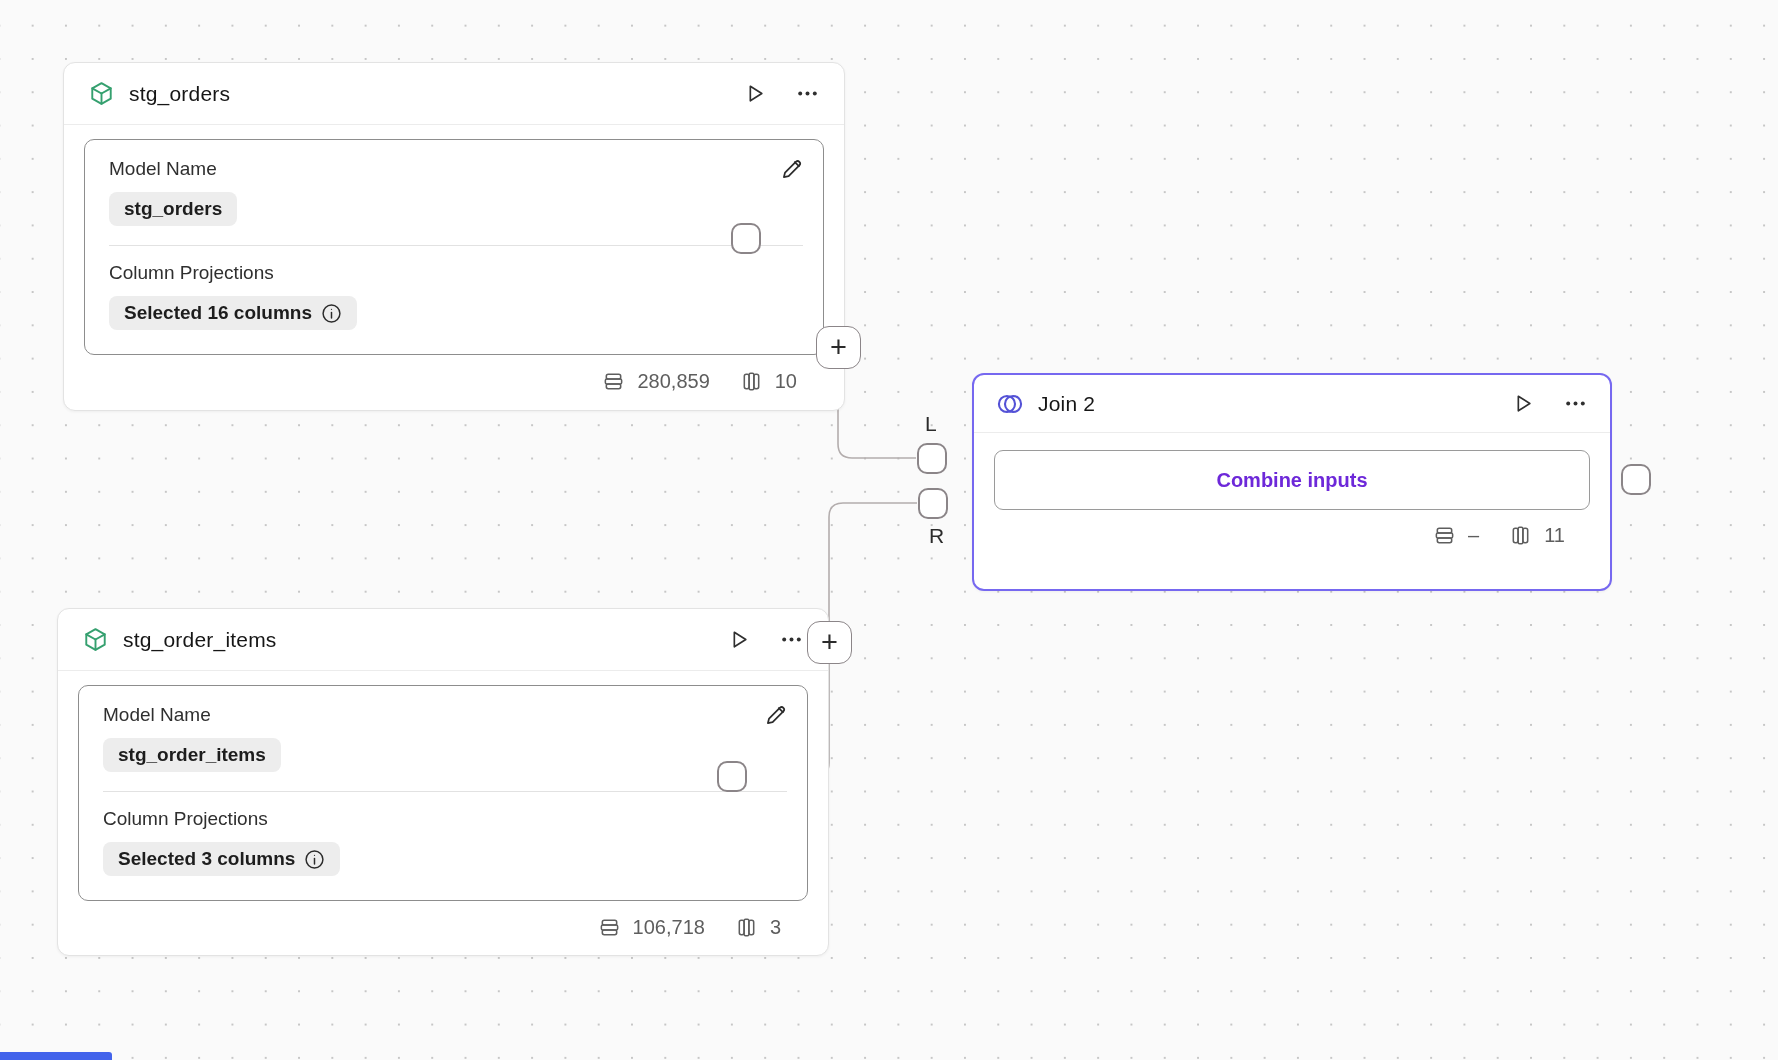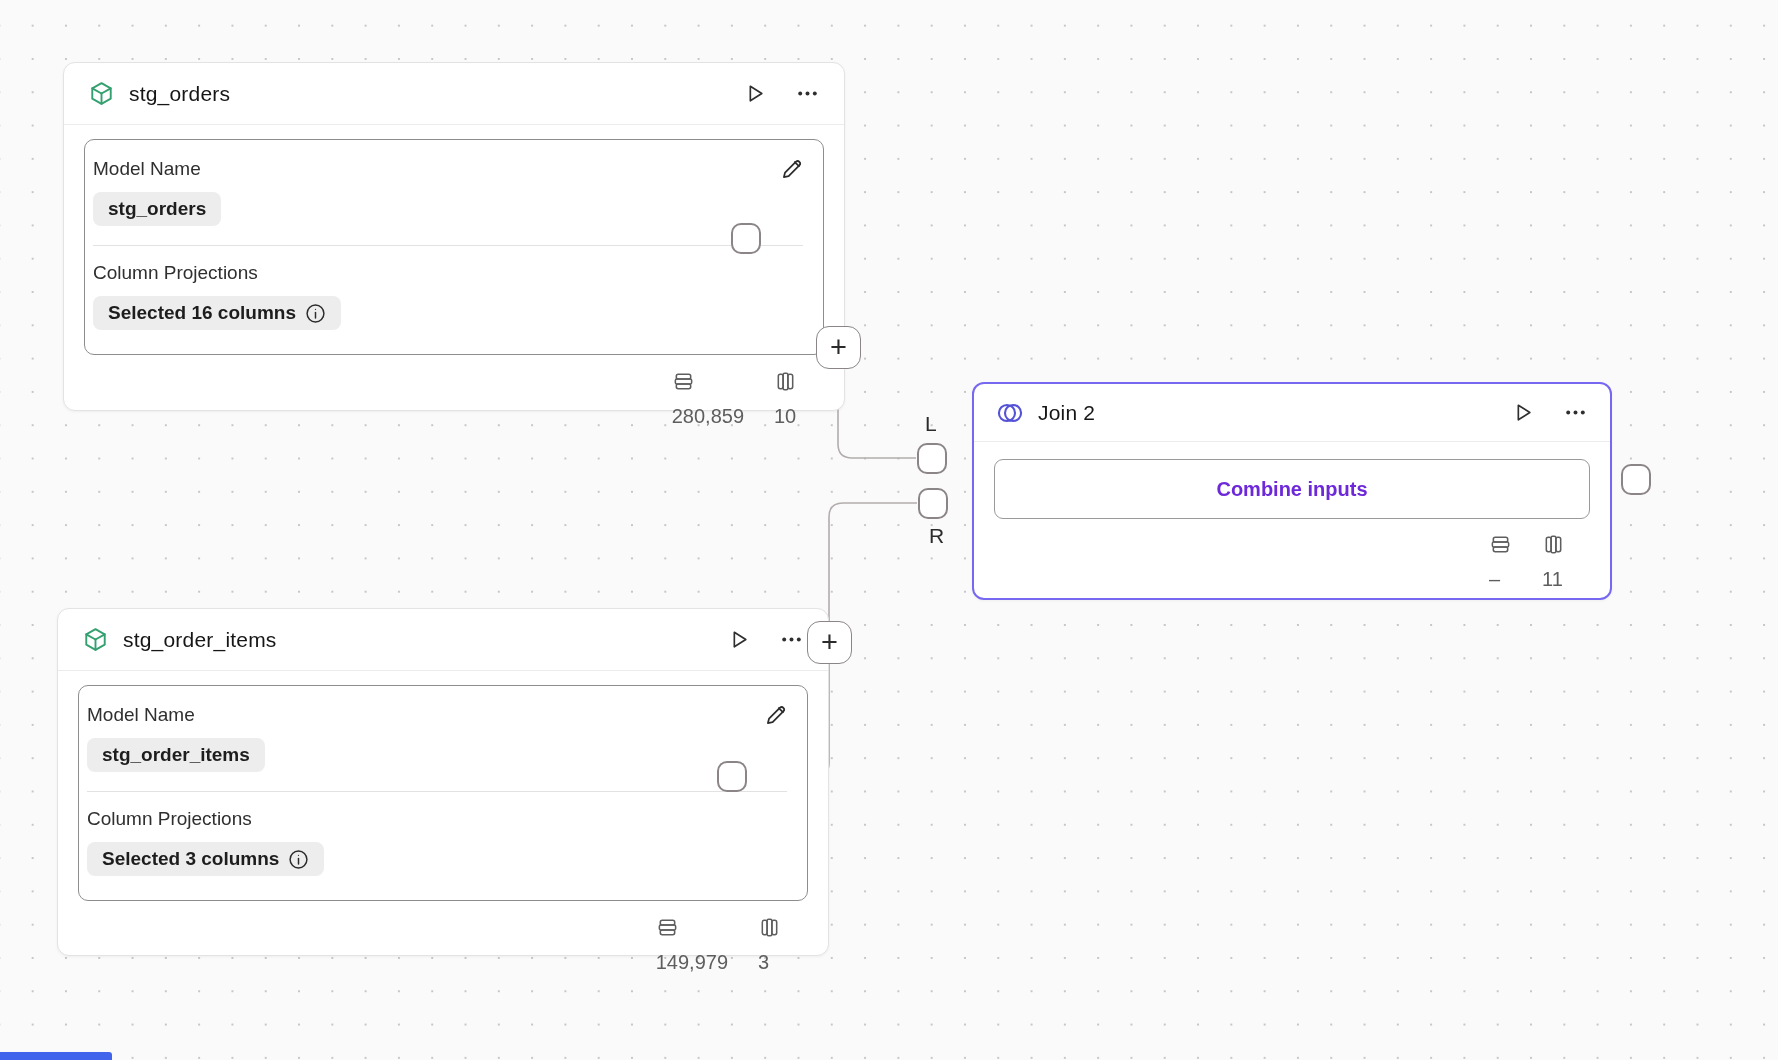--- a/index.html
+++ b/index.html
@@ -27,36 +27,36 @@
     display:flex; align-items:center; gap:14px;
     height:62px; padding:0 24px; border-bottom:1px solid #ececec;
   }
   .node-title { font-size:21px; font-weight:500; color:#161616; letter-spacing:0.2px; }
   .header-actions { margin-left:auto; display:flex; align-items:center; gap:28px; }
   .icon-btn { display:inline-flex; cursor:pointer; align-items:center; }
 
   .node-body { padding:14px 20px 0 20px; }
   .inner-card {
     position:relative; border:1.5px solid #8d8d8d; border-radius:10px;
-    padding:18px 20px 24px 8px; background:#ffffff;
+    padding:18px 20px 24px 24px; background:#ffffff;
   }
   .field-label { font-size:19px; color:#2f2f2f; display:block; }
   .chip {
     display:inline-flex; align-items:center; gap:9px; margin-top:12px;
     background:#ededed; border-radius:8px; padding:6px 15px;
     font-size:19px; font-weight:600; color:#1d1d1d;
   }
   .card-divider { height:1px; background:#e2e2e2; margin:19px 0 16px 0; }
   .pencil { position:absolute; top:16px; right:18px; }
 
   .node-footer {
     display:flex; justify-content:flex-end; align-items:center;
     gap:30px; padding:15px 27px 0 0; font-size:20px; color:#5e5e5e;
   }
-  .stat { display:inline-flex; align-items:flex-start; gap:12px;flex-direction:column; }
+  .stat { display:inline-flex; align-items:flex-end; gap:12px; }
 
   
   .join-node { border:2px solid #7668f0; border-radius:12px; }
   .join-node .node-header { height:58px; padding:0 22px; }
   .combine-btn {
     display:flex; align-items:center; justify-content:center;
     height:60px; width:100%; background:#ffffff;
     border:1.5px solid #9a9a9a; border-radius:9px;
     font-size:20px; font-weight:600; color:#6d28d9; cursor:pointer;
   }
@@ -208,35 +208,35 @@
           </svg>
         </span>
       </div>
       <div class="node-footer">
         <span class="stat">
           <svg width="23" height="23" viewBox="0 0 24 24" fill="none" stroke="#5e5e5e" stroke-width="1.6">
             <rect x="4.5" y="4.5" width="15" height="5" rx="2"></rect>
             <rect x="3.5" y="9.5" width="17" height="5" rx="1.5"></rect>
             <rect x="4.5" y="14.5" width="15" height="5" rx="2"></rect>
           </svg>
-          <span>149,979</span>
+          <span>106,718</span>
         </span>
         <span class="stat">
           <svg width="23" height="23" viewBox="0 0 24 24" fill="none" stroke="#5e5e5e" stroke-width="1.6">
             <rect x="4.5" y="4.5" width="5" height="15" rx="2"></rect>
             <rect x="9.5" y="3.5" width="5" height="17" rx="1.5"></rect>
             <rect x="14.5" y="4.5" width="5" height="15" rx="2"></rect>
           </svg>
           <span>3</span>
         </span>
       </div>
     </div>
   </div>
 
-  <div class="node join-node" style="left:972px; top:373px; width:640px; height:218px;margin-top:9px;">
+  <div class="node join-node" style="left:972px; top:373px; width:640px; height:218px;">
     <div class="node-header">
       <span class="icon-btn">
         <svg width="28" height="28" viewBox="0 0 24 24" fill="none" stroke="#5452d6" stroke-width="1.8">
           <circle cx="9.4" cy="12" r="6.9"></circle>
           <circle cx="14.6" cy="12" r="6.9"></circle>
         </svg>
       </span>
       <span class="node-title">Join 2</span>
       <span class="header-actions">
         <span class="icon-btn">

